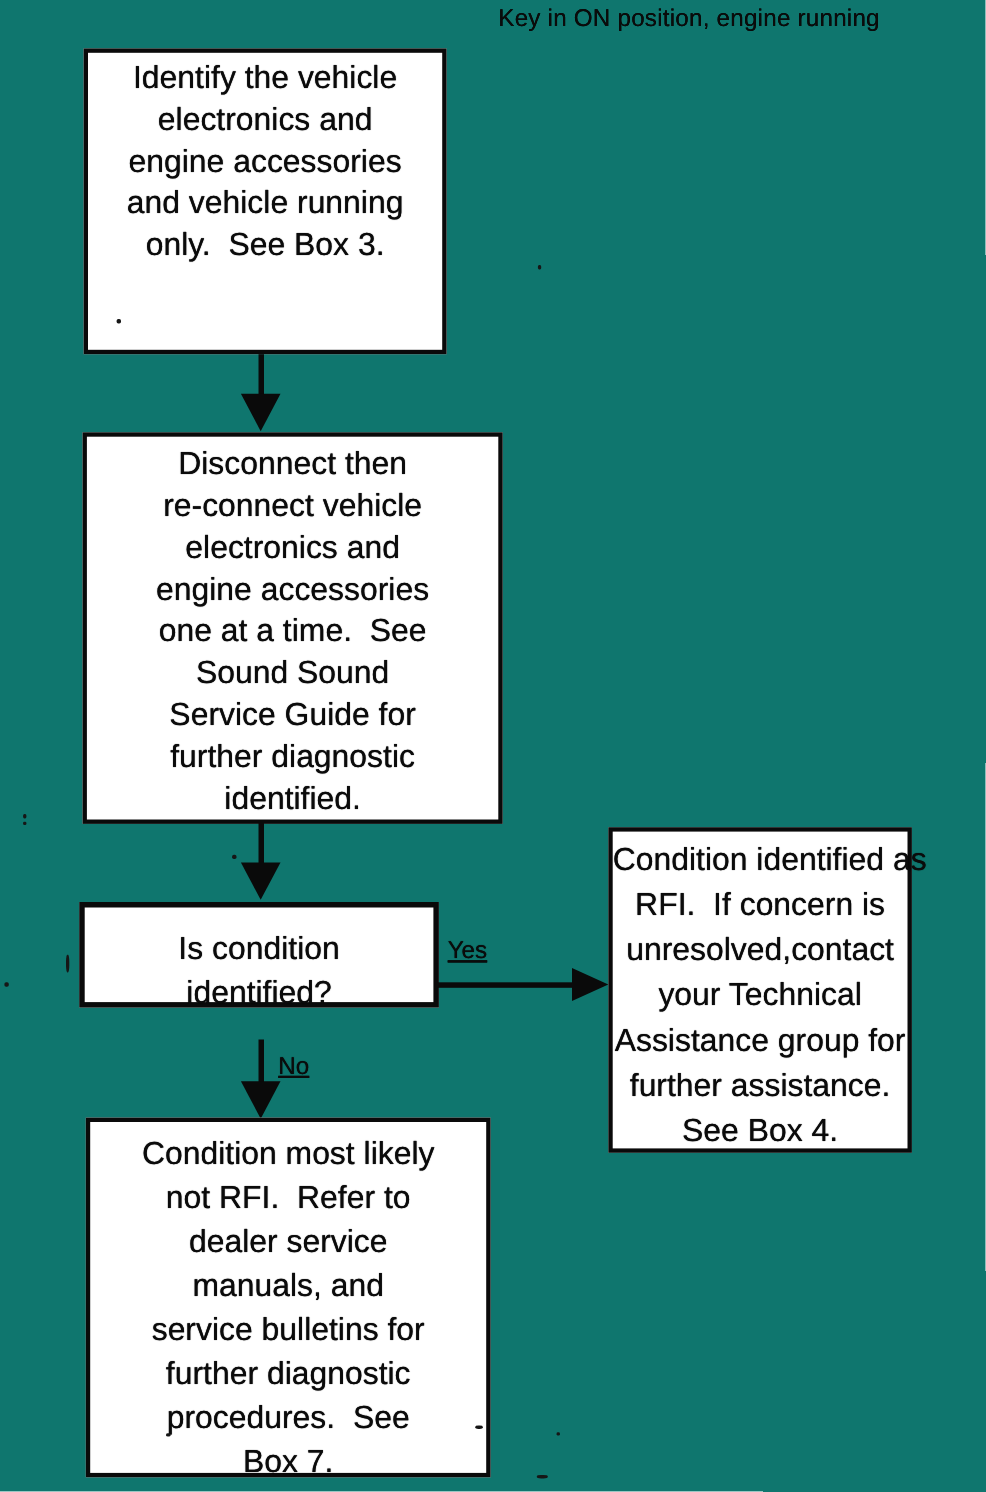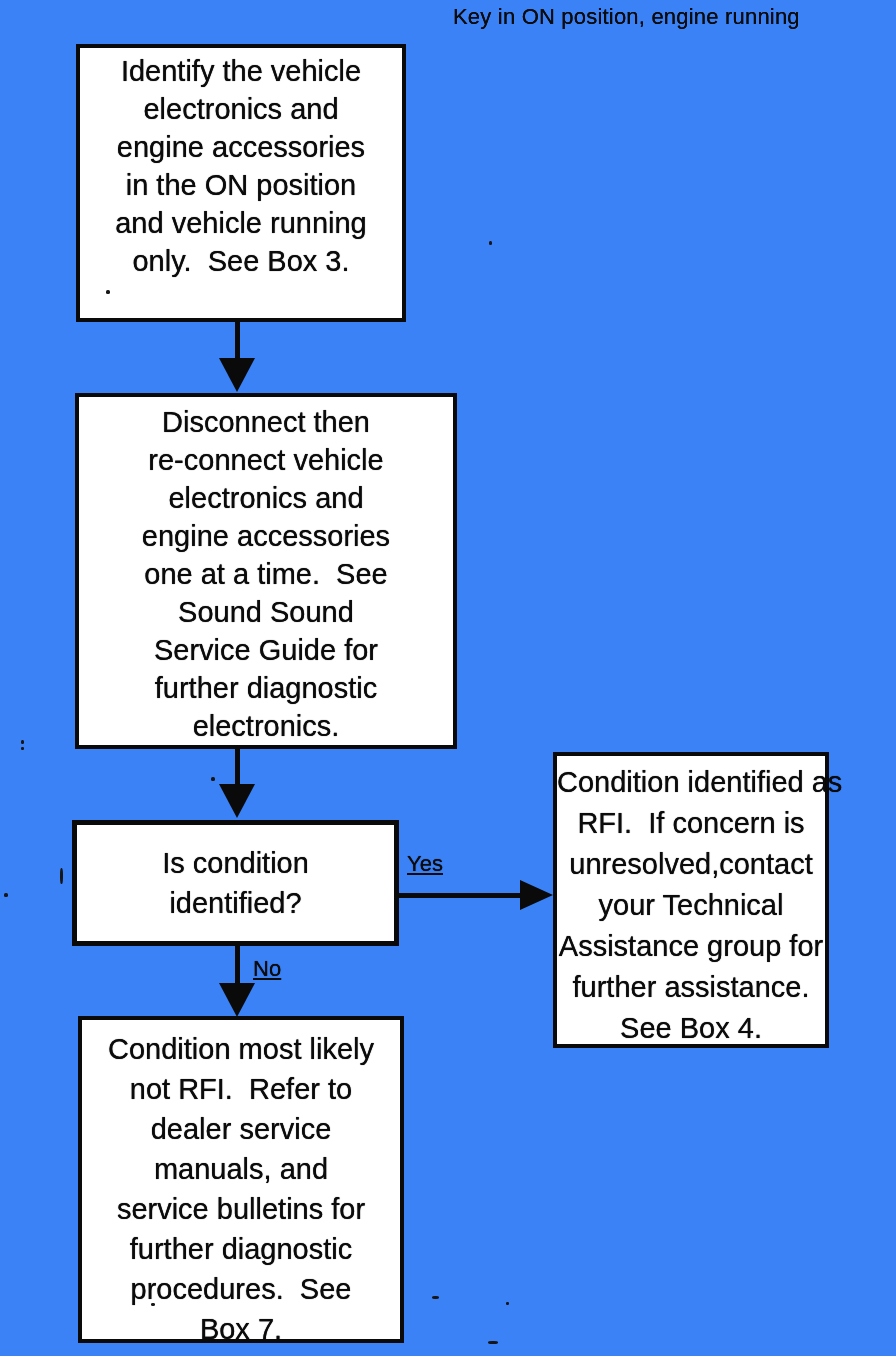--- a/index.html
+++ b/index.html
@@ -4,21 +4,21 @@
 <style>
   html, body {
     margin: 0;
     padding: 0;
     background: #ffffff;
   }
   #page {
     position: relative;
     width: 896px;
     height: 1356px;
-    background: #3b82f6;
+    background: #0f766e;
     font-family: "Liberation Sans", "DejaVu Sans", sans-serif;
     color: #0b0b0b;
     overflow: hidden;
   }
   .hdr-note {
     position: absolute;
     left: 453px;
     top: 4px;
     font-size: 22px;
     letter-spacing: 0.2px;
@@ -31,23 +31,23 @@
     background: #fff;
     box-sizing: border-box;
     text-align: center;
     font-size: 29px;
     line-height: 39px;
     text-shadow: 0 0 0.8px #000;
   }
   .fbox .tline { white-space: nowrap; }
   #box-identify   { left: 76px;  top: 44px;   width: 330px; height: 278px; padding-top: 4px; line-height: 38px; }
   #box-disconnect { left: 75px;  top: 393px;  width: 382px; height: 356px; padding-top: 6px; line-height: 38px; }
-  #box-decision   { left: 72px;  top: 820px;  width: 327px; height: 126px; padding-top: 18px; border-width: 5px; line-height: 40px; }
+  #box-decision   { left: 72px;  top: 820px;  width: 327px; height: 96px; padding-top: 18px; border-width: 5px; line-height: 40px; }
   #box-rfi        { left: 553px; top: 752px;  width: 276px; height: 296px; padding-top: 6px; line-height: 41px; }
-  #box-notrfi     { left: 78px;  top: 1016px; width: 326px; height: 327px; padding-top: 9px; line-height: 40px; }
+  #box-notrfi     { left: 78px;  top: 1016px; width: 368px; height: 327px; padding-top: 9px; line-height: 40px; }
 
   .stem-v {
     position: absolute;
     width: 5px;
     background: #0a0a0a;
   }
   .stem-h {
     position: absolute;
     height: 5px;
     background: #0a0a0a;
@@ -86,38 +86,37 @@
 <body>
 
 <div id="page">
 
   <div class="hdr-note">Key in ON position, engine running</div>
 
   <div id="box-identify" class="fbox">
       <div class="tline">Identify the vehicle</div>
       <div class="tline">electronics and</div>
       <div class="tline">engine accessories</div>
-      <div class="tline">in the ON position</div>
       <div class="tline">and vehicle running</div>
       <div class="tline">only.&nbsp; See Box 3.</div>
     </div>
 
   <div class="stem-v" style="left:235px; top:322px; height:38px;"></div>
   <div class="head-down" style="left:219px; top:358px;"></div>
 
   <div id="box-disconnect" class="fbox">
       <div class="tline">Disconnect then</div>
       <div class="tline">re-connect vehicle</div>
       <div class="tline">electronics and</div>
       <div class="tline">engine accessories</div>
       <div class="tline">one at a time.&nbsp; See</div>
       <div class="tline">Sound Sound</div>
       <div class="tline">Service Guide for</div>
       <div class="tline">further diagnostic</div>
-      <div class="tline">electronics.</div>
+      <div class="tline">identified.</div>
     </div>
 
   <div class="stem-v" style="left:235px; top:748px; height:38px;"></div>
   <div class="head-down" style="left:219px; top:784px;"></div>
 
   <div id="box-decision" class="fbox">
       <div class="tline">Is condition</div>
       <div class="tline">identified?</div>
     </div>
 

